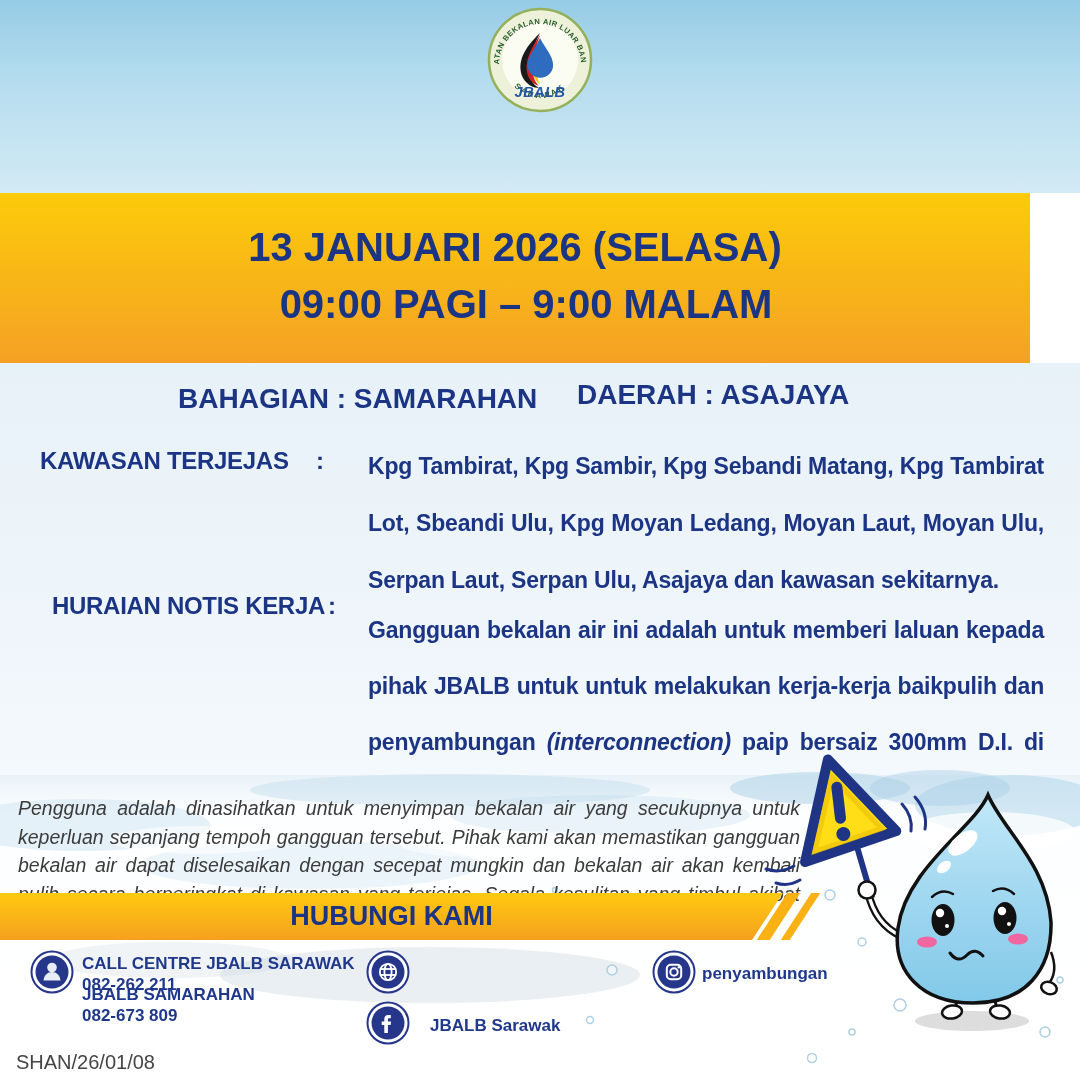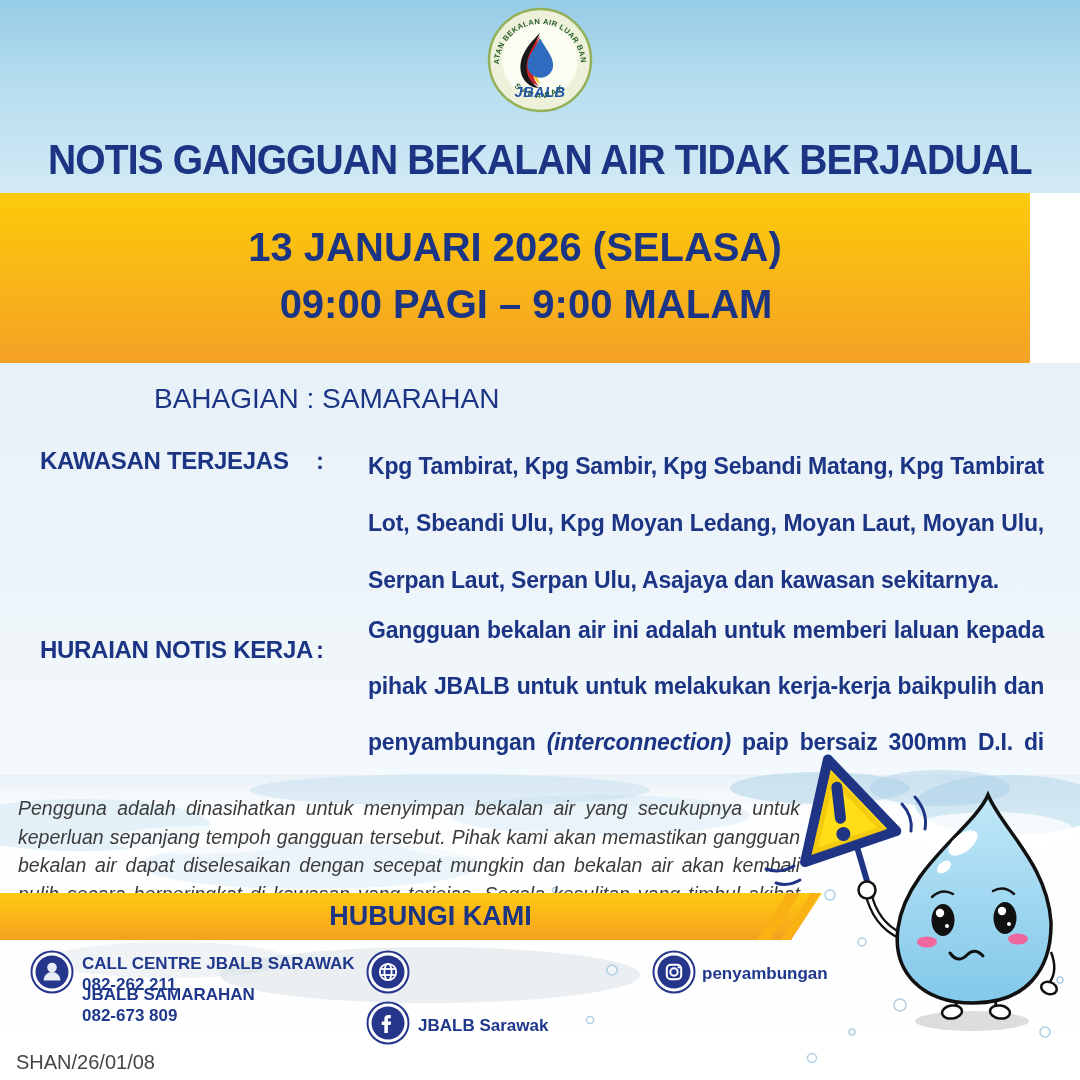--- a/index.html
+++ b/index.html
@@ -16,54 +16,54 @@
   .title span{display:inline-block;transform:scaleX(.93);letter-spacing:-1px;}
   
   .date-banner{position:absolute;left:0;top:193px;width:1030px;height:170px;
     background:linear-gradient(180deg,#FCCB0A 0%,#F9B816 45%,#F5A125 100%);
     text-align:center;color:#1B3484;font-weight:bold;}
   .date-banner .line1{margin-top:26px;font-size:40px;line-height:56px;}
   .date-banner .line2{font-size:40px;line-height:58px;margin-left:22px;}
   
   .mid{position:absolute;left:0;top:363px;width:1080px;height:412px;
     background:linear-gradient(180deg,#E7F1F8 0%,#EEF5FA 55%,#F3F9FC 100%);}
-  .region-bahagian{position:absolute;left:154px;top:383px;font-size:28px;font-weight:normal;color:#1B3484;}
+  .region-bahagian{position:absolute;left:178px;top:383px;font-size:28px;font-weight:bold;color:#1B3484;}
   .region-daerah{position:absolute;left:577px;top:379px;font-size:28px;font-weight:bold;color:#1B3484;}
   .sec-label{position:absolute;left:40px;font-size:24px;font-weight:bold;color:#1B3484;letter-spacing:-.3px;}
   .sec-colon{position:absolute;left:316px;font-size:24px;font-weight:bold;color:#1B3484;}
   .sec-text{position:absolute;left:368px;width:676px;font-size:23px;font-weight:bold;
     color:#1B3484;text-align:justify;letter-spacing:-.2px;}
   #kawasan-label,#kawasan-colon{top:447px;}
   #kawasan-text{top:438px;line-height:57px;}
-  #huraian-label,#huraian-colon{top:636px;}
+  #huraian-label,#huraian-colon{top:592px;margin-left:12px;}
   #huraian-text{top:602px;line-height:56px;}
   .em-italic{font-style:italic;margin-top:20px;}
   
   .bottom{position:absolute;left:0;top:775px;width:1080px;height:305px;
     background:linear-gradient(180deg,#E9F2F8 0%,#FDFEFF 12%,#FFFFFF 100%);}
   .deco{position:absolute;left:0;top:770px;width:1080px;height:310px;pointer-events:none;}
   .disclaimer{position:absolute;left:18px;top:794px;width:782px;z-index:3;
     font-size:19.5px;font-style:italic;color:#3B3B3B;line-height:28.6px;text-align:justify;}
   .hubungi-banner{position:absolute;left:0;top:893px;width:783px;height:47px;z-index:3;
     background:linear-gradient(180deg,#FFCA10 0%,#F5A01E 100%);
     clip-path:polygon(0 0,100% 0,calc(100% - 31px) 100%,0 100%);
-    text-align:center;font-size:27px;font-weight:bold;color:#1B3484;line-height:47px;padding-left:39px;}
+    text-align:center;font-size:27px;font-weight:bold;color:#1B3484;line-height:47px;}
   .stripe{position:absolute;top:893px;height:47px;background:#F9B113;transform:skewX(-33deg);z-index:3;}
   .stripe.s1{left:772px;width:13px;}
   .stripe.s2{left:796px;width:9px;}
   
   .icon-badge{position:absolute;width:44px;height:44px;z-index:4;}
   .c-text{position:absolute;z-index:4;font-size:17px;font-weight:bold;color:#20388C;line-height:21px;}
   #call-icon{left:30px;top:950px;}
   #call-text{left:82px;top:953px;}
   #office-text{left:82px;top:984px;}
   #web-icon{left:366px;top:950px;}
   #web-text{left:418px;top:964px;}
   #fb-icon{left:366px;top:1001px;}
-  #fb-text{left:418px;top:1015px;}
+  #fb-text{left:430px;top:1015px;}
   #ig-icon{left:652px;top:950px;}
   #ig-text{left:702px;top:963px;}
   .ref{position:absolute;left:16px;top:1051px;z-index:4;font-size:20px;color:#454545;}
   .mascot{position:absolute;left:760px;top:740px;width:320px;height:340px;z-index:6;}
 </style>
 </head>
 <body>
 
 <div class="poster">
 
@@ -84,29 +84,29 @@
     </text>
 
     <path d="M53,26 C37,41 29,56 36,71 C40,78 47,81 52,81 C40,74 37,58 53,26 Z" fill="#1A1A1A"></path>
     <path d="M53,28 C42,44 36,58 42,71 C45,76 49,78 52,79 C43,70 44,54 53,28 Z" fill="#CC2128"></path>
     <path d="M53,30 C46,46 42,59 47,70 C49,74 51,76 53,77 C47,66 48,50 53,30 Z" fill="#F5C518"></path>
 
     <path d="M53,31 c-5,11 -12.5,18 -12.5,27 a12.8,12.8 0 0 0 25.6,0 c0,-9 -7.6,-16 -13.1,-27 z" fill="#2F6BBE"></path>
     <text x="53" y="90" text-anchor="middle" font-size="14.5" font-weight="bold" font-style="italic" fill="#2456A8" letter-spacing="0.5" font-family="Liberation Sans, sans-serif">JBALB</text>
   </svg>
 
-  <div class="title"><span>NOTIS GANGGUAN BEKALAN AIR TIDAK BERJADUAL</span></div>
 
   <div class="date-banner">
     <div class="line1">13 JANUARI 2026 (SELASA)</div>
     <div class="line2">09:00 PAGI – 9:00 MALAM</div>
   </div>
 
   <div class="mid"></div>
   <div class="region-bahagian">BAHAGIAN : SAMARAHAN</div>
+  <div class="region-daerah">DAERAH : ASAJAYA</div>
 
   <div id="kawasan-label" class="sec-label">KAWASAN TERJEJAS</div>
   <div id="kawasan-colon" class="sec-colon">:</div>
   <div id="kawasan-text" class="sec-text">Kpg Tambirat, Kpg Sambir, Kpg Sebandi Matang, Kpg Tambirat Lot, Sbeandi Ulu, Kpg Moyan Ledang, Moyan Laut, Moyan Ulu, Serpan Laut, Serpan Ulu, Asajaya dan kawasan sekitarnya.</div>
 
   <div id="huraian-label" class="sec-label">HURAIAN NOTIS KERJA</div>
   <div id="huraian-colon" class="sec-colon">:</div>
   <div id="huraian-text" class="sec-text"><span>Gangguan bekalan air ini adalah untuk memberi laluan kepada pihak JBALB untuk untuk melakukan kerja-kerja baikpulih dan penyambungan </span><span class="em-italic">(interconnection)</span><span> paip bersaiz 300mm D.I. di Simpang Kpg. Sambir.</span></div>
 
   <div class="bottom"></div>

